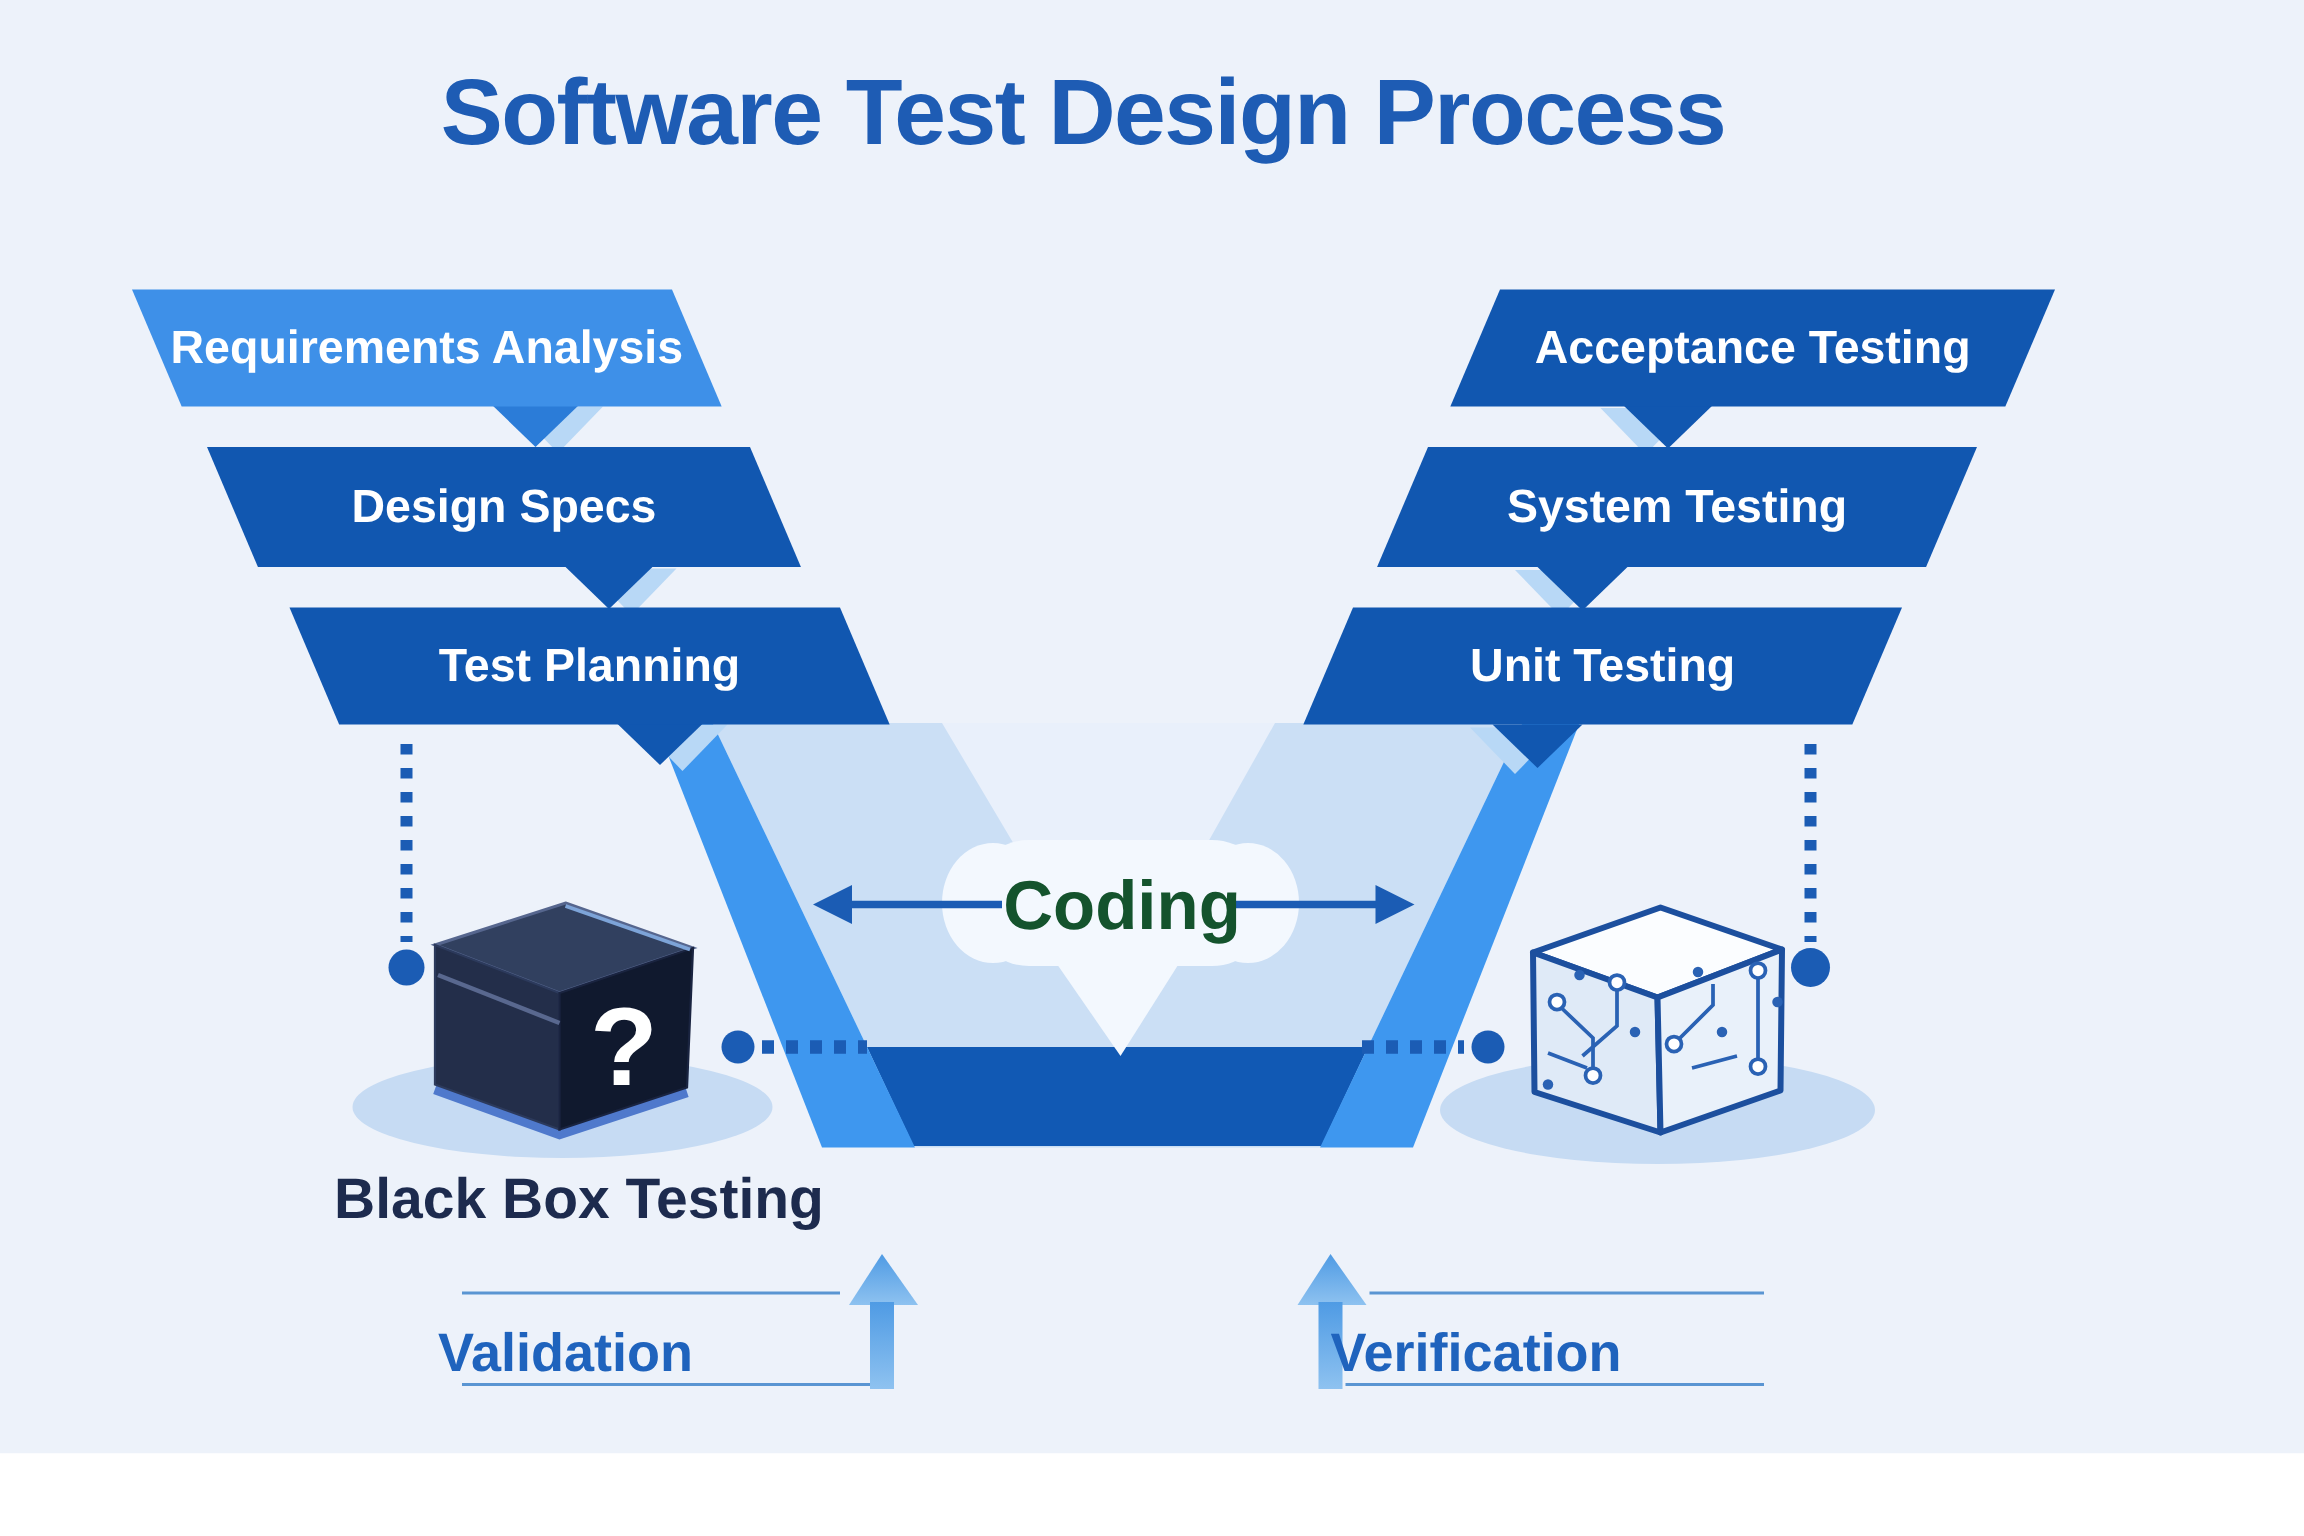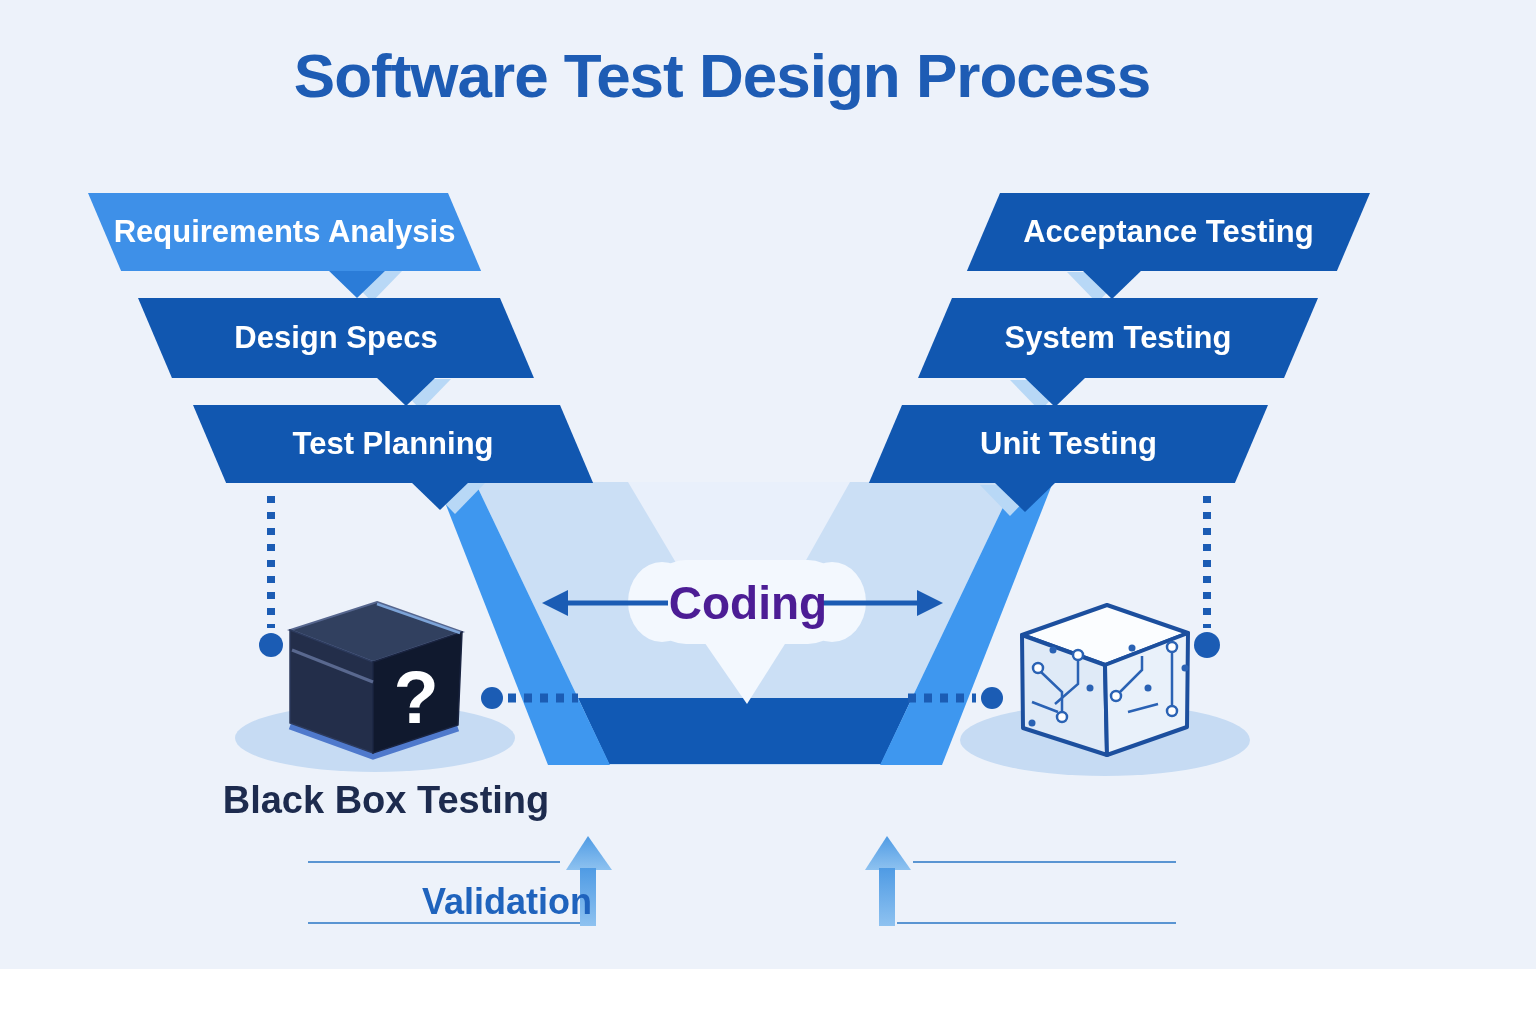--- a/index.html
+++ b/index.html
@@ -9,26 +9,26 @@
   .abs{position:absolute;}
   .title{left:222px;top:40px;width:1000px;text-align:center;font-size:62px;font-weight:700;color:#1e5cb4;letter-spacing:-1px;}
   .banner{display:flex;align-items:center;justify-content:center;transform-origin:0 0;}
   .banner.lean-right{transform:skewX(23deg);}
   .banner.lean-left{transform:skewX(-23deg);}
   .banner .lbl{width:100%;text-align:center;color:#ffffff;font-weight:700;font-size:31px;}
   .banner.lean-right .lbl{transform:skewX(-23deg);}
   .banner.lean-left .lbl{transform:skewX(23deg);}
   .b-light{background:#3e90e8;}
   .b-dark{background:#1157b0;}
-  .coding{left:638px;top:576px;width:220px;text-align:center;font-size:46px;font-weight:700;color:#4c1d95;}
+  .coding{left:638px;top:576px;width:220px;text-align:center;font-size:46px;font-weight:700;color:#14532d;}
   .qmark{left:383px;top:655px;width:66px;text-align:center;font-size:74px;font-weight:700;color:#ffffff;}
   .boxlabel{width:420px;text-align:center;font-size:38px;font-weight:700;top:779px;}
   .boxlabel.black{left:176px;color:#1d2b4e;}
   .boxlabel.white{left:894px;color:#1853a8;}
-  .flowlabel{width:300px;text-align:right;font-size:36px;font-weight:700;color:#1f63bd;top:881px;}
+  .flowlabel{width:300px;text-align:left;font-size:36px;font-weight:700;color:#1f63bd;top:881px;}
   .flowlabel.validation{left:292px;}
   .flowlabel.verification{left:887px;}
 </style>
 </head>
 <body>
 
 <div class="canvas">
 
   <svg class="layer" viewBox="0 0 1536 1024">
     <defs>
@@ -181,14 +181,15 @@
     <div class="lbl">Unit Testing</div>
   </div>
 
   <div class="abs coding">Coding</div>
 
   <div class="abs qmark">?</div>
 
   <div class="abs boxlabel black">Black Box Testing</div>
 
   <div class="abs flowlabel validation">Validation</div>
+  <div class="abs flowlabel verification">Verification</div>
 
 </div>
 
 </body></html>

